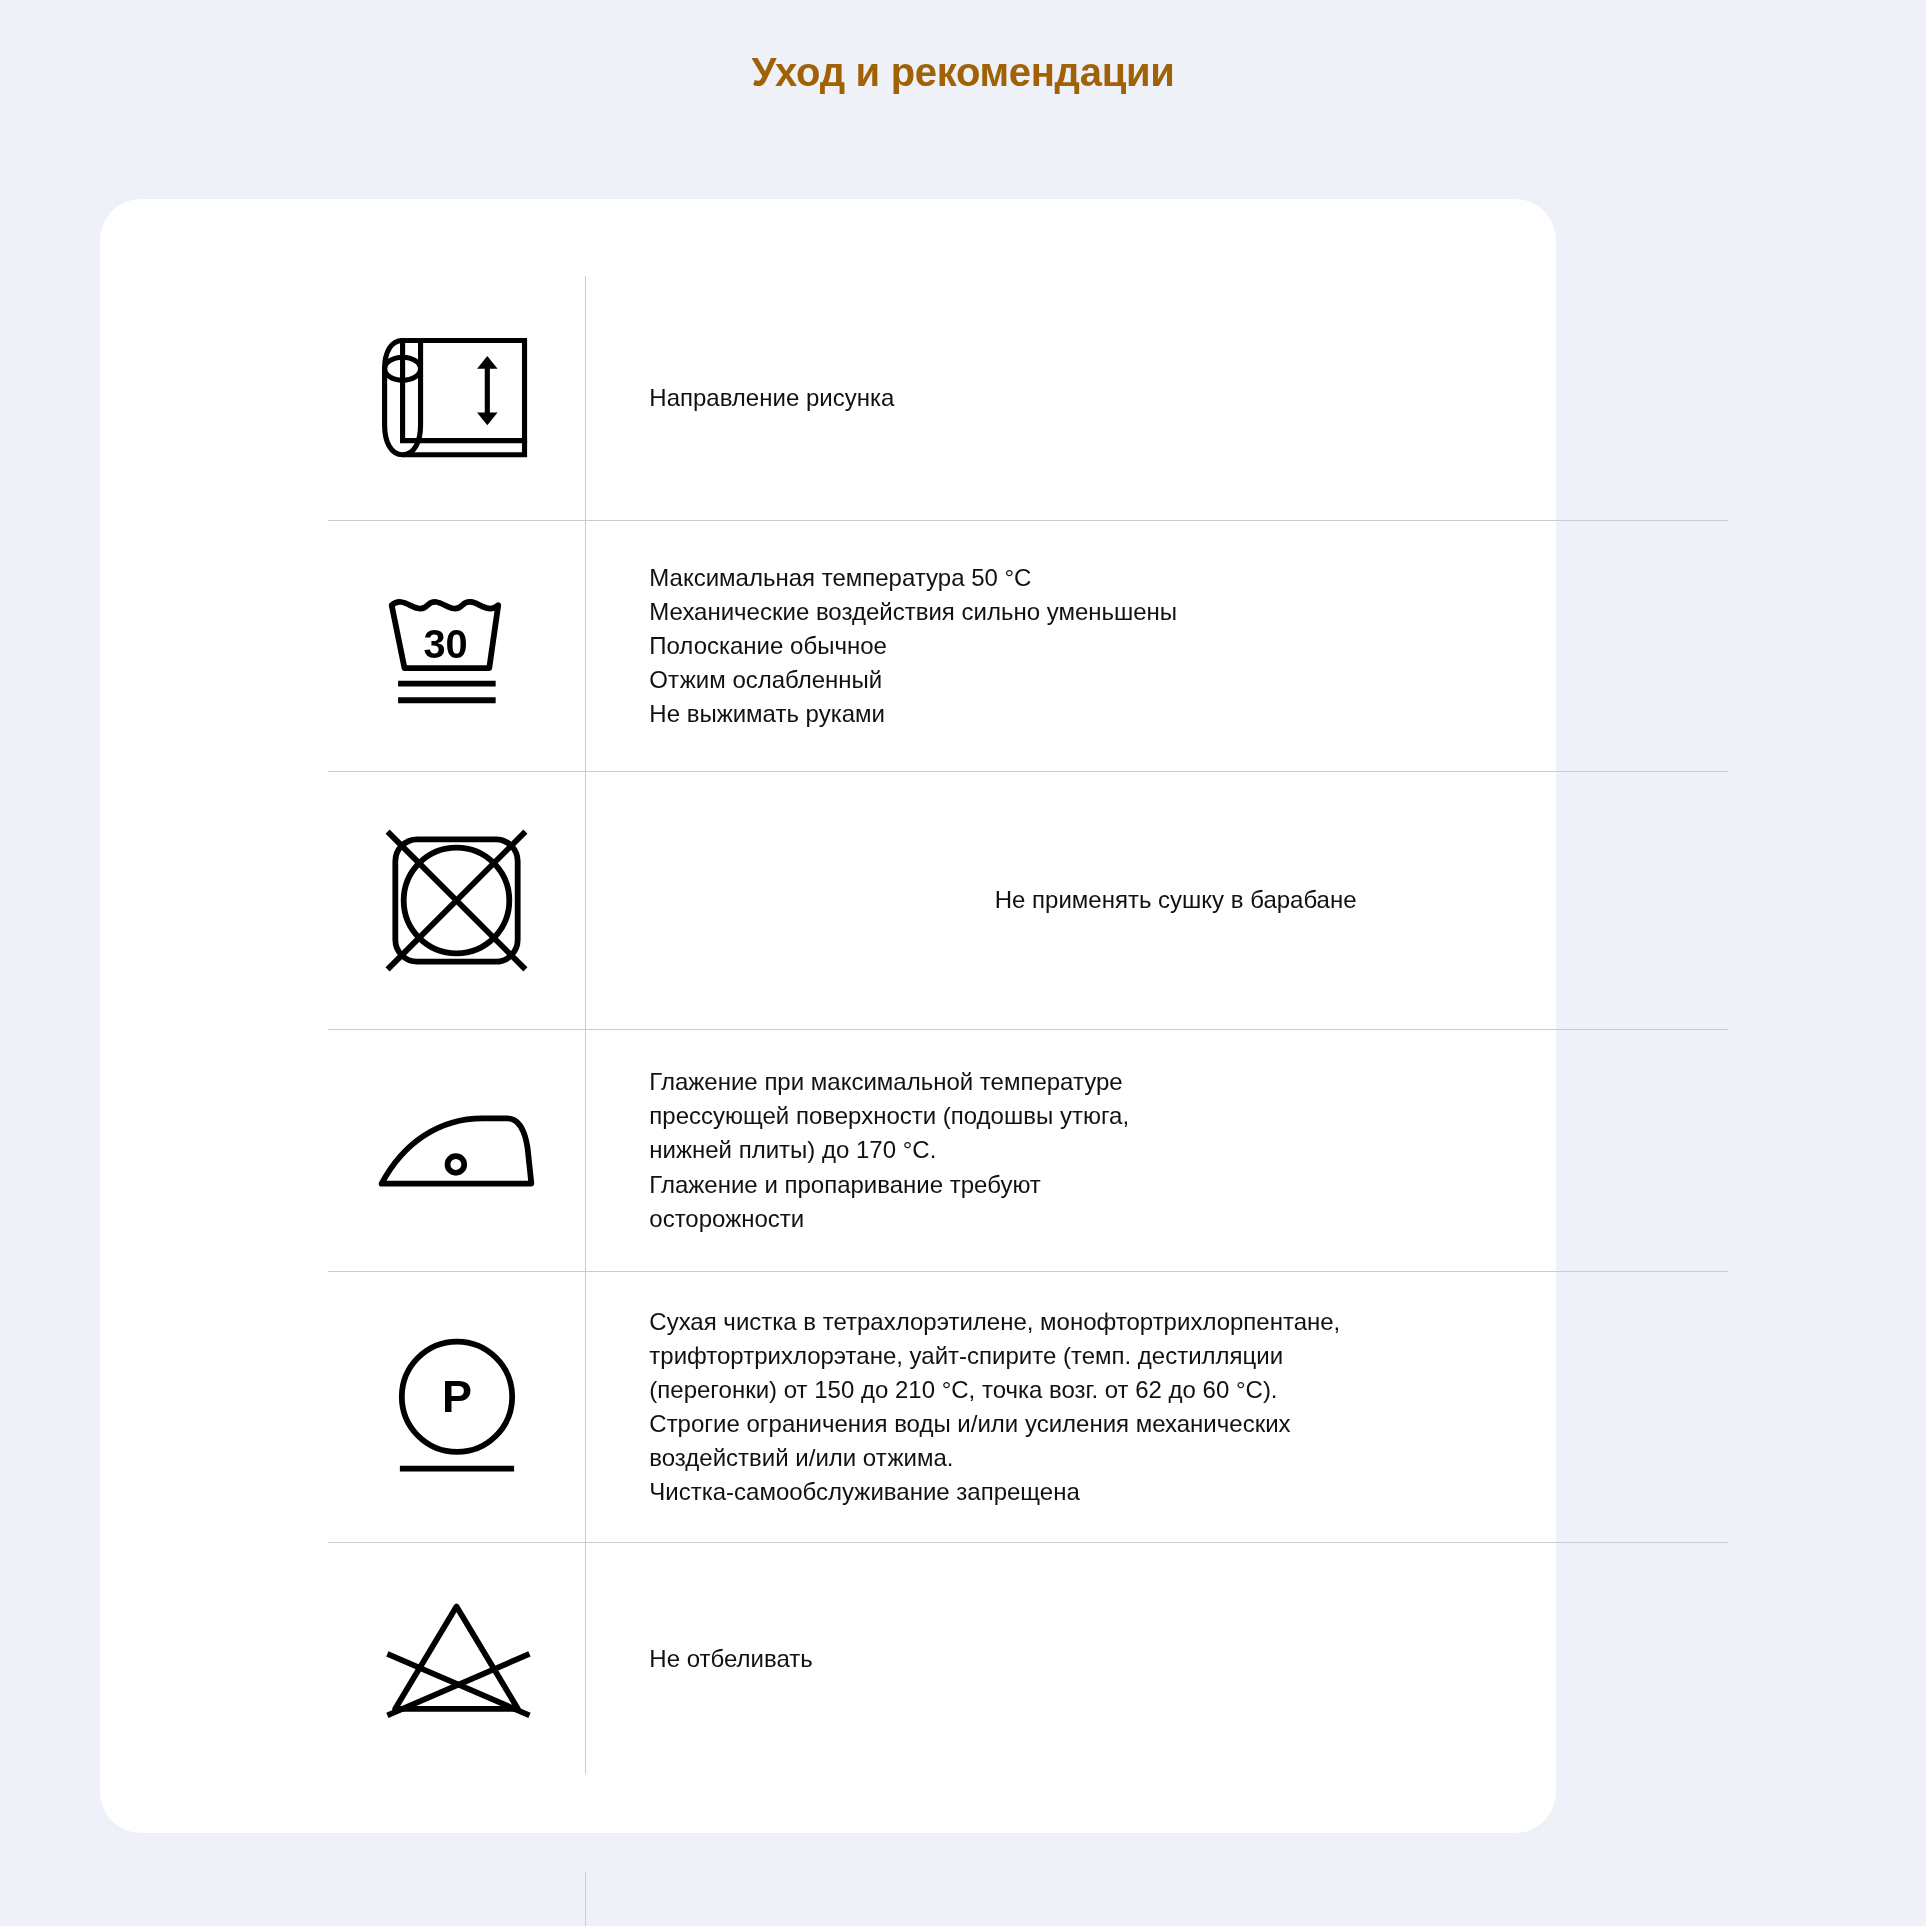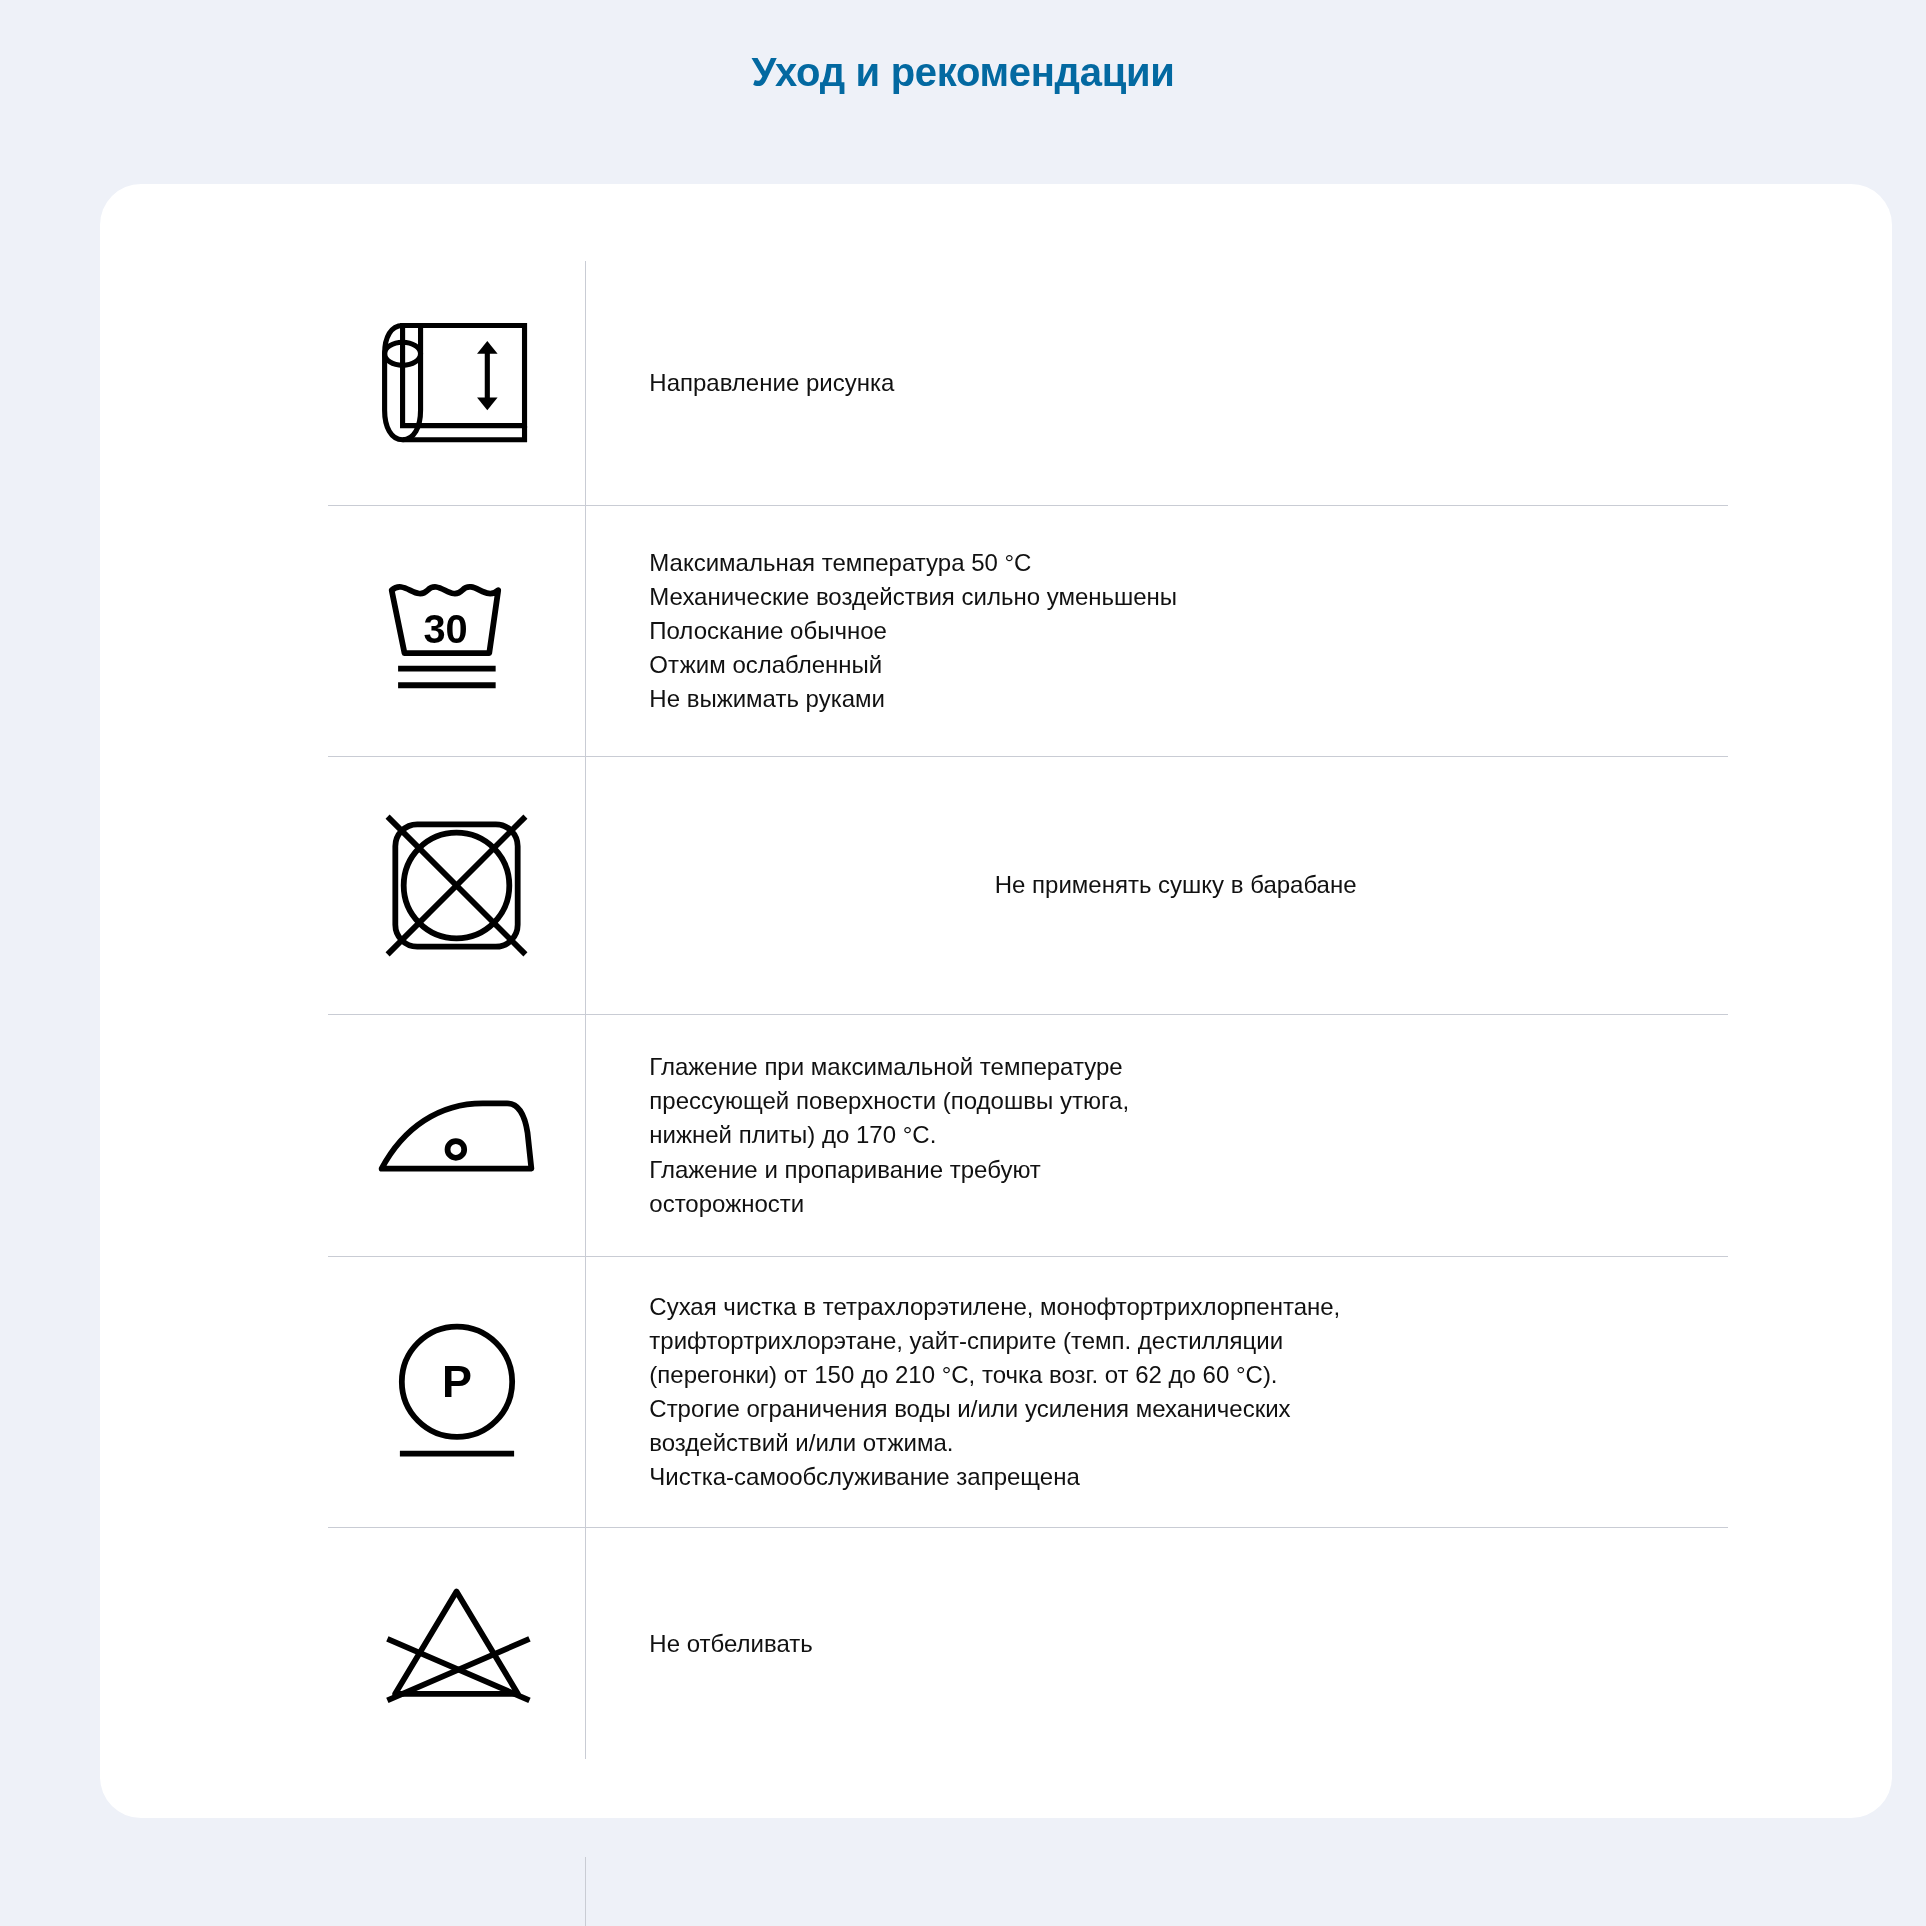--- a/index.html
+++ b/index.html
@@ -20,30 +20,30 @@
     height: 1926px;
     position: relative;
     box-sizing: border-box;
   }
 
   .page-title {
     text-align: center;
     font-size: 40px;
     font-weight: bold;
     letter-spacing: -0.3px;
-    color: #0369a1;
+    color: #a16207;
     padding-top: 50px;
     line-height: 1.1;
   }
 
   .card {
     position: absolute;
     left: 100px;
-    top: 184px;
-    width: 1792px;
+    top: 199px;
+    width: 1456px;
     height: 1634px;
     background: #ffffff;
     border-radius: 41px;
     box-sizing: border-box;
   }
 
   .table {
     position: absolute;
     left: 228px;
     top: 77px;

